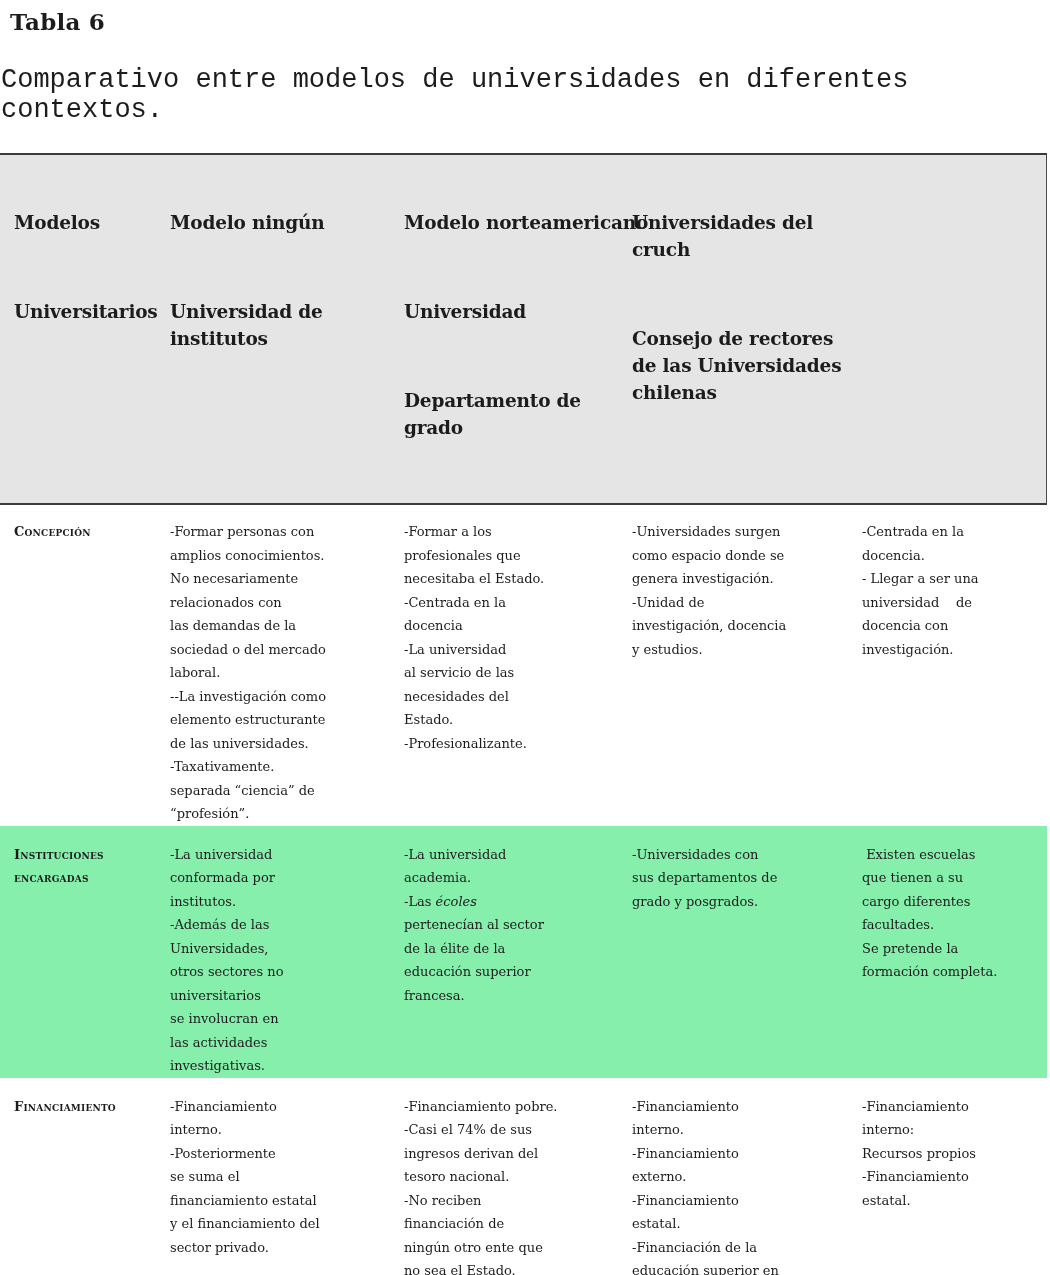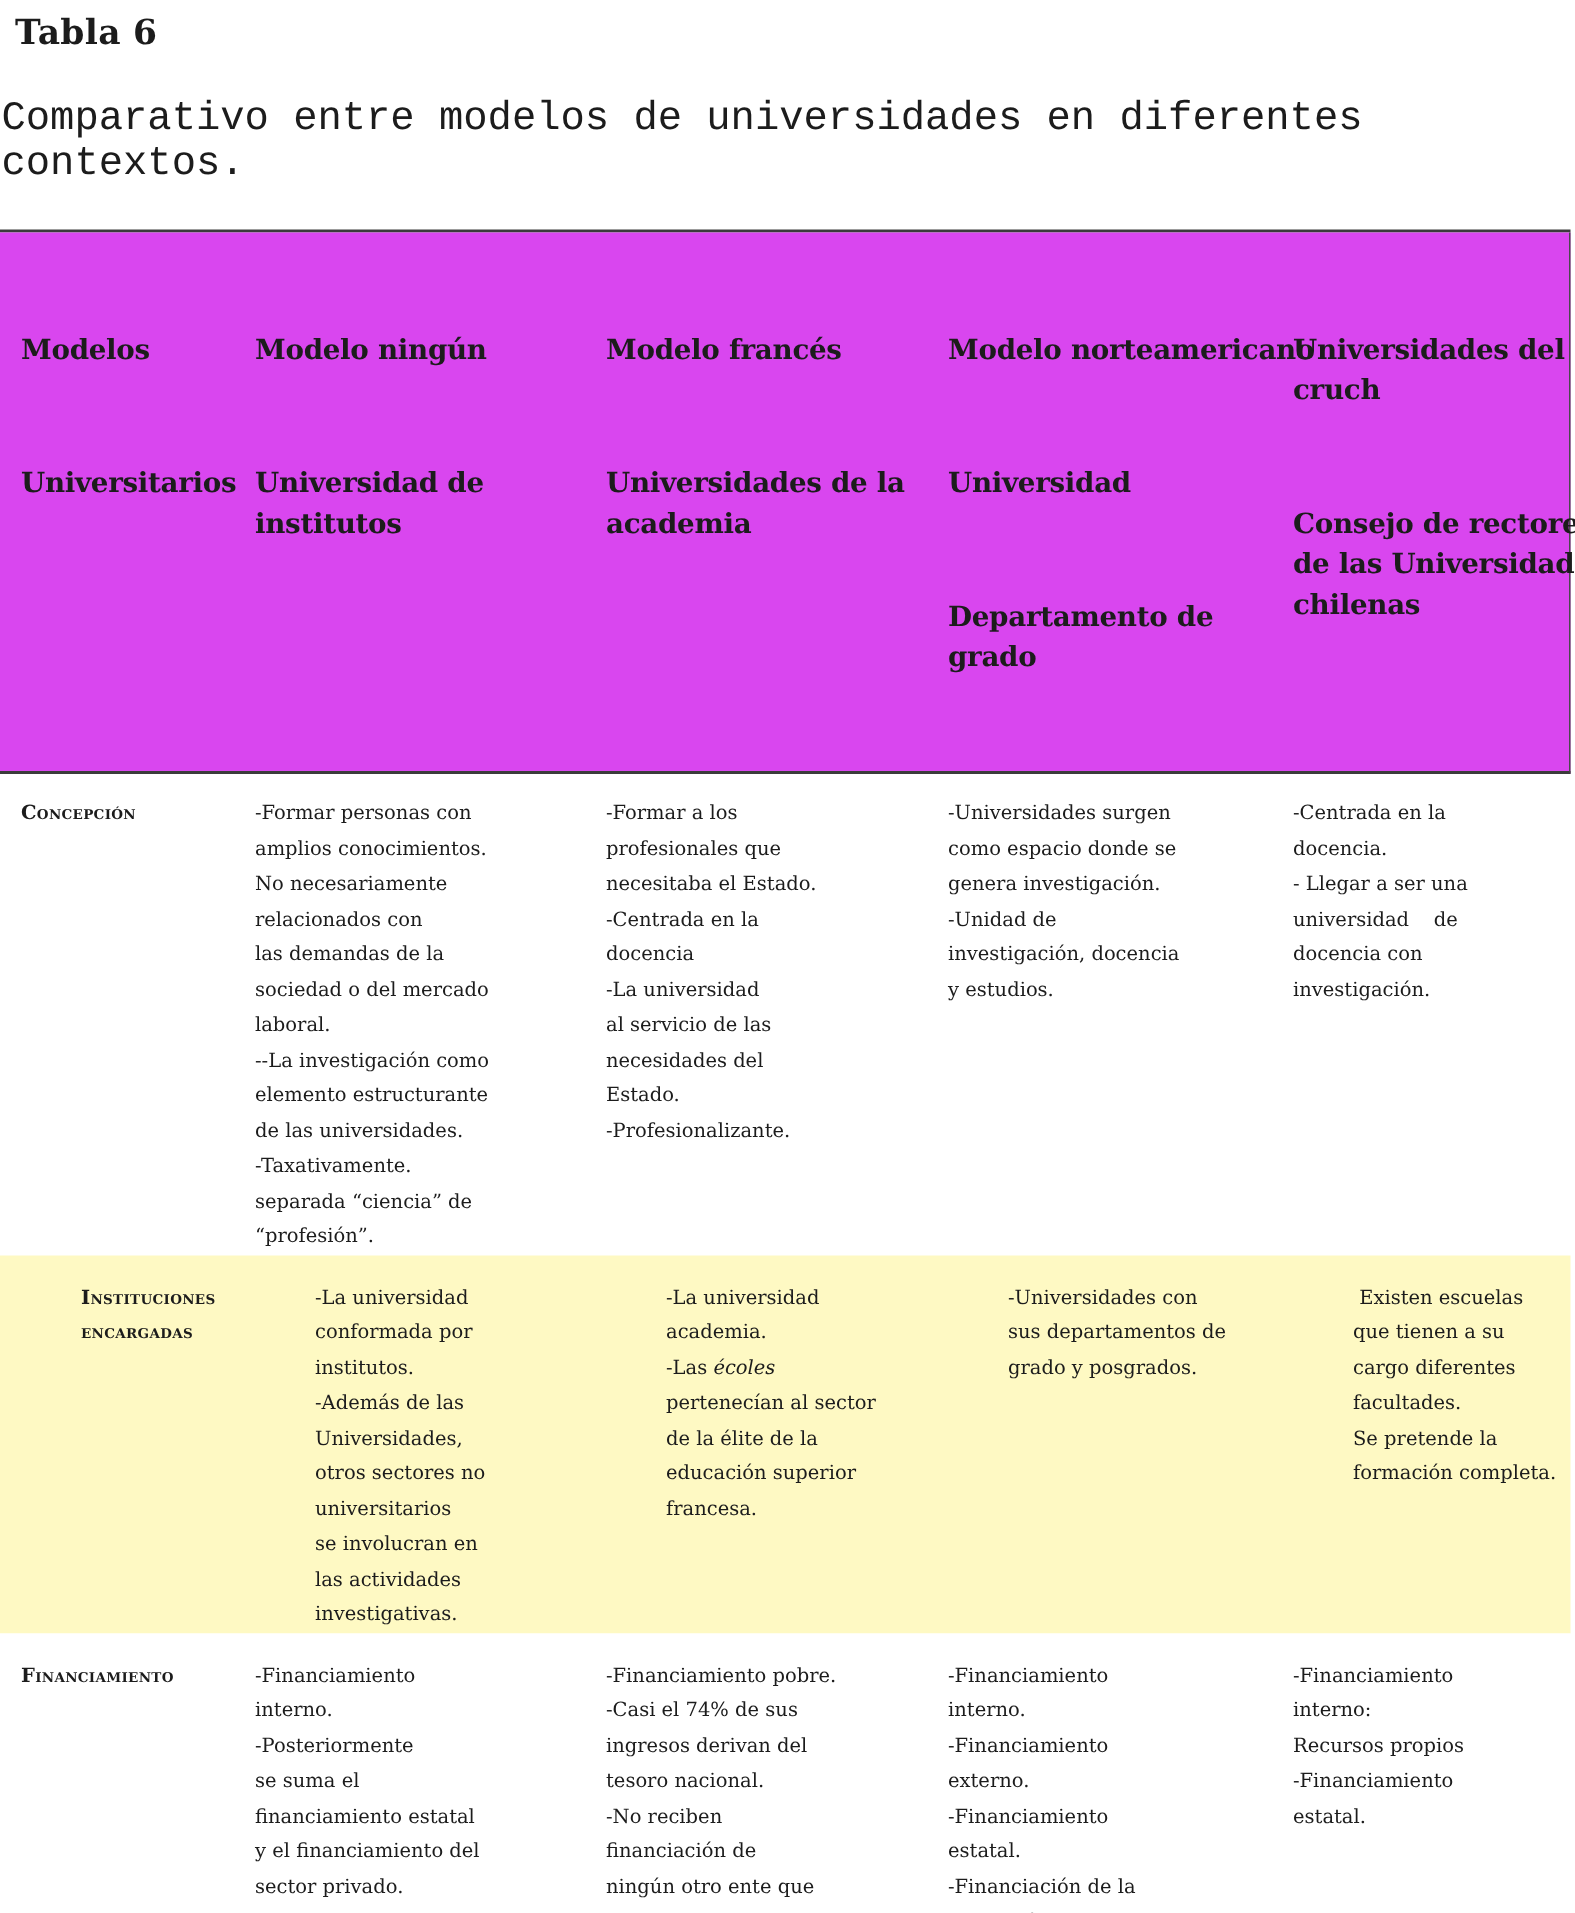--- a/index.html
+++ b/index.html
@@ -25,44 +25,43 @@
     margin-top:28px;
     width:1047px;
     border-top:2px solid #3b3b3b;
     border-bottom:2px solid #3b3b3b;
   }
   .row{
     display:grid;
     grid-template-columns:156px 234px 228px 230px 1fr;
   }
   .thead{
-    background:#d946ef;
+    background:#e5e5e5;
     border-bottom:2px solid #3b3b3b;
     border-right:1px solid #4a4a4a;
     min-height:129px;
-    padding-top:11px;
   }
   .thead .cell{
     font-weight:bold;
     font-size:18.5px;
     line-height:27px;
     letter-spacing:-0.2px;
   }
   .thead .cell p{
     margin:0 0 8px 0;
     white-space:pre;
   }
   .cell{
     padding-left:14px;
     padding-right:4px;
     white-space:pre;
   }
   .body-row{min-height:0;}
   .r1{min-height:296px;padding-top:15px;background:#ffffff;}
-  .r2{min-height:233px;padding-top:17px;background:#fef9c3;padding-left:40px;}
+  .r2{min-height:233px;padding-top:17px;background:#86efac;}
   .r3{min-height:356px;padding-top:17px;background:#ffffff;}
   .body-row .cell{
     font-size:13px;
     line-height:23.5px;
   }
   .row-label{
     font-variant:small-caps;
     font-weight:bold;
     font-size:18px;
     line-height:24px;
@@ -81,25 +80,20 @@
 
   <div class="row thead">
     <div class="cell">
       <p>Modelos</p>
       <p>Universitarios</p>
     </div>
     <div class="cell">
       <p>Modelo ningún</p>
       <p>Universidad de
 institutos</p>
-    </div>
-    <div class="cell">
-      <p>Modelo francés</p>
-      <p>Universidades de la
-academia</p>
     </div>
     <div class="cell">
       <p>Modelo norteamericano</p>
       <p>Universidad</p>
       <p>Departamento de
 grado</p>
     </div>
     <div class="cell">
       <p>Universidades del
 cruch</p>

